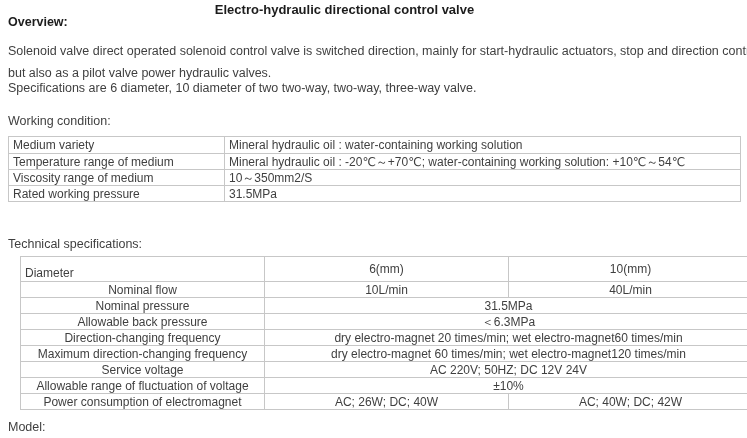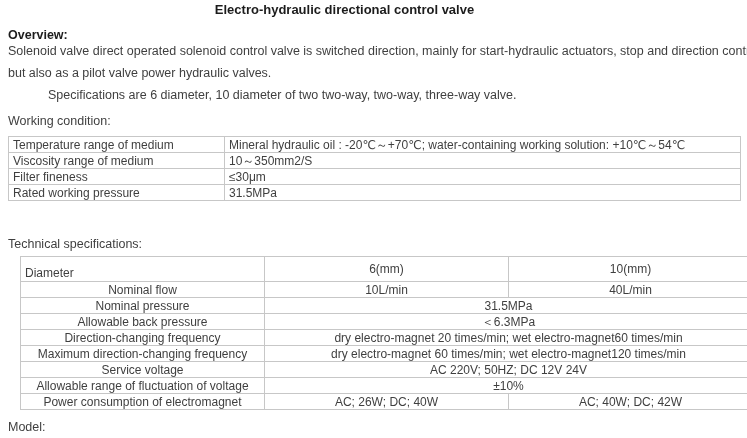--- a/index.html
+++ b/index.html
@@ -8,24 +8,24 @@
     font-family:"Liberation Sans","DejaVu Sans",sans-serif;
     color:#3f3f3f;font-size:12.5px;position:relative;overflow:hidden;
   }
   .abs{position:absolute;}
   .title{
     top:2px;left:0;width:689px;text-align:center;
     font-weight:bold;font-size:13px;color:#1c1c1c;
   }
   .bold-h{font-weight:bold;color:#1c1c1c;}
   .line{left:8px;white-space:nowrap;}
-  .ov-h{top:28px;}
+  .ov-h{top:15px;}
   .l1{top:44px;}
   .l2{top:66px;}
-  .l3{top:88px;margin-left:40px;}
+  .l3{top:81px;}
   .wc-h{top:114px;}
   .ts-h{top:237px;}
   .model-h{top:420px;}
   table{
     border-collapse:collapse;table-layout:fixed;
     position:absolute;left:8px;width:732px;
     font-size:12px;color:#3f3f3f;
   }
   .t1{top:136px;}
   .t2{top:256px;margin-left:12px;}
@@ -54,30 +54,30 @@
 
 <div class="abs line wc-h">Working condition:</div>
 
 <table class="t1">
   <colgroup>
       <col style="width:216px">
       <col style="width:516px">
     </colgroup>
   <tbody>
     <tr>
+      <td class="vb">Medium variety</td>
+      <td class="vt">Mineral hydraulic oil : water-containing working solution</td>
+    </tr>
+    <tr>
       <td>Temperature range of medium</td>
       <td>Mineral hydraulic oil : -20℃～+70℃; water-containing working solution: +10℃～54℃</td>
     </tr>
     <tr>
       <td>Viscosity range of medium</td>
       <td>10～350mm2/S</td>
-    </tr>
-    <tr>
-      <td>Filter fineness</td>
-      <td>≤30μm</td>
     </tr>
     <tr>
       <td>Rated working pressure</td>
       <td>31.5MPa</td>
     </tr>
   </tbody>
 </table>
 
 <div class="abs line ts-h">Technical specifications:</div>
 

